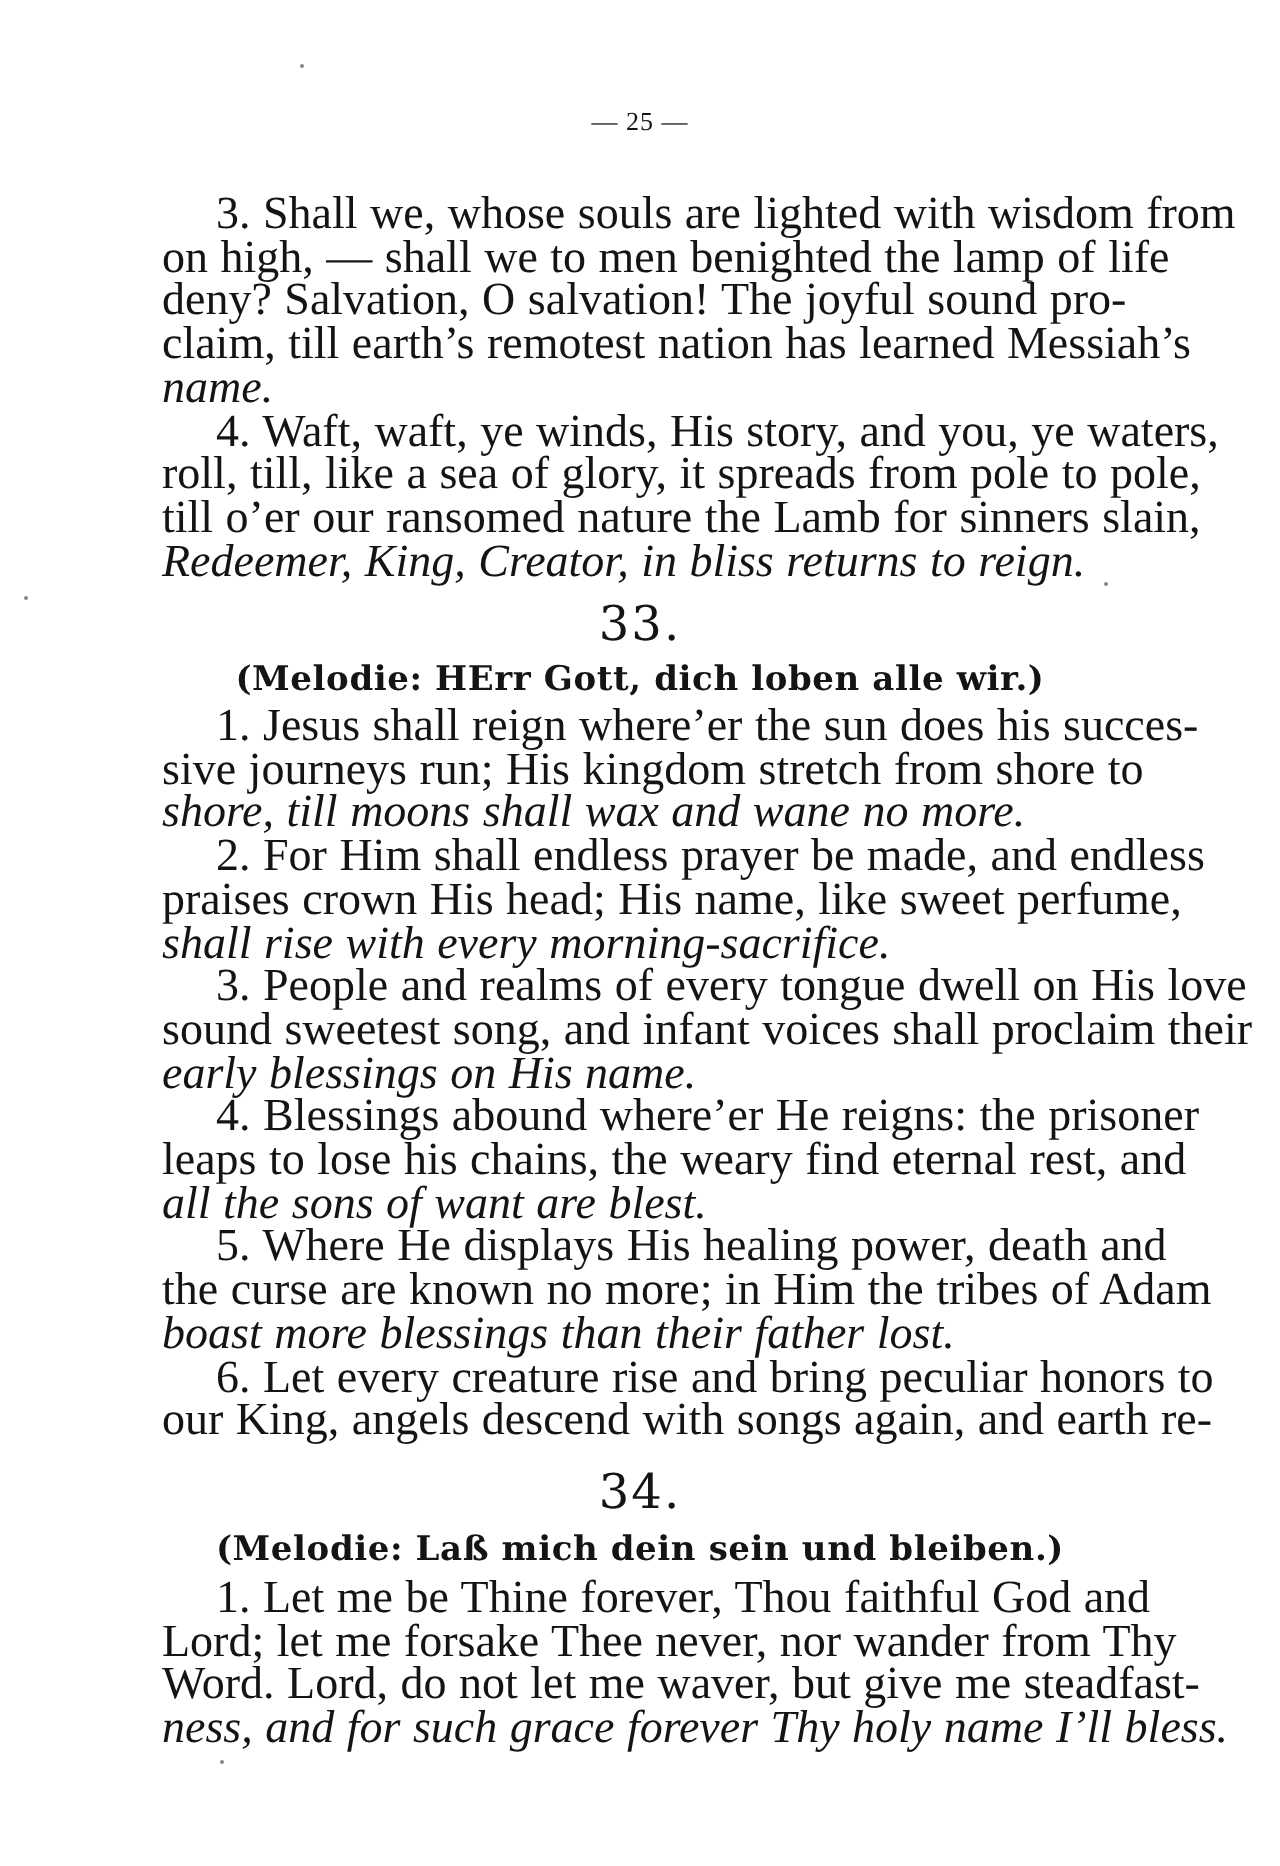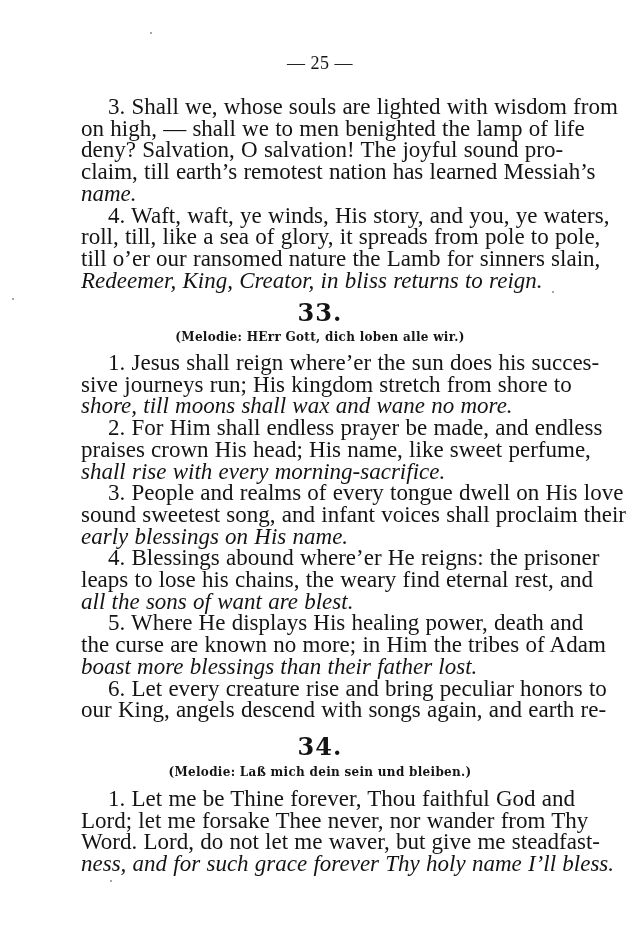--- a/index.html
+++ b/index.html
@@ -21,21 +21,21 @@
       top: 0;
       width: 478px;
     }
     .page-number {
       position: absolute;
       left: 0;
       top: 53px;
       width: 478px;
       text-align: center;
       font-family: "Liberation Serif", serif;
-      font-size: 18px;
+      font-size: 13px;
       letter-spacing: 0.5px;
     }
     .stanza {
       font-family: "Liberation Serif", serif;
       font-size: 23px;
       line-height: 21.7px;
       text-align: justify;
       text-align-last: left;
       margin: 0;
       word-spacing: 0.5px;
@@ -57,32 +57,32 @@
       position: absolute;
       left: 0;
       width: 478px;
     }
     .hymn-number {
       position: absolute;
       left: 0;
       width: 478px;
       text-align: center;
       font-family: "DejaVu Serif", serif;
-      font-weight: bold;
+      font-weight: normal;
       font-size: 24px;
       letter-spacing: 1px;
     }
     .melody {
       position: absolute;
       left: 0;
       width: 478px;
       text-align: center;
       font-family: "DejaVu Serif", serif;
       font-weight: bold;
-      font-size: 12px;
+      font-size: 17px;
       letter-spacing: 0.3px;
     }
     .speck {
       position: absolute;
       width: 2px;
       height: 2px;
       background: #888;
       border-radius: 1px;
     }
   </style>

